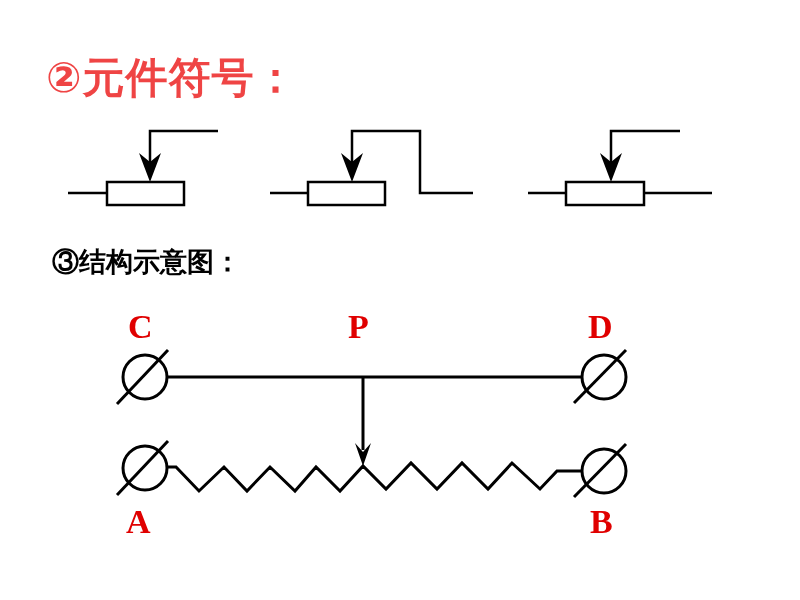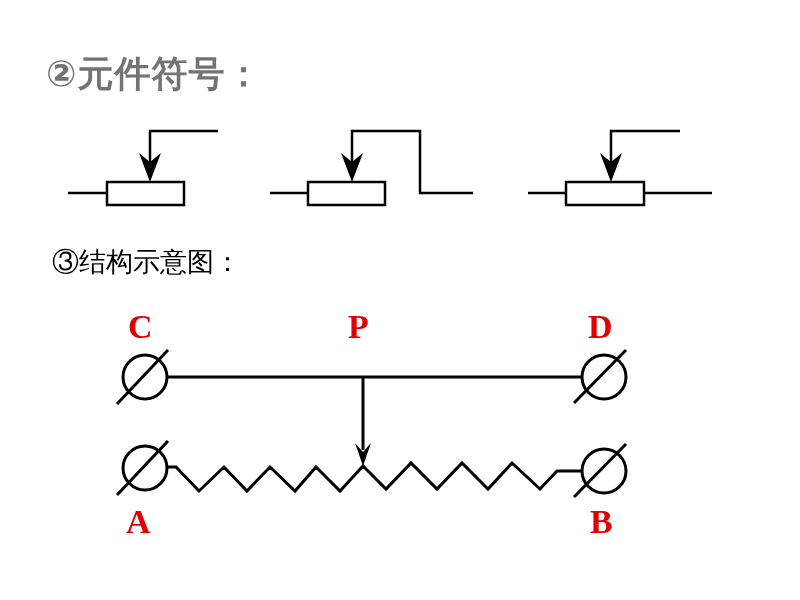--- a/index.html
+++ b/index.html
@@ -1,18 +1,18 @@
 <!DOCTYPE html>
 <html><head>
 <meta charset="utf-8">
 <style>
   html, body { margin:0; padding:0; background:#ffffff; }
   body { width:800px; height:600px; position:relative; overflow:hidden; font-family:"DejaVu Sans", sans-serif; }
-  .title2 { position:absolute; left:46px; top:50px; font-size:36px; font-weight:bold; color:#737373; letter-spacing:1px; white-space:nowrap; font-family:"DejaVu Sans", sans-serif; }
-  .title3 { position:absolute; left:52px; top:244px; font-size:27px; font-weight:normal; color:#000; white-space:nowrap; font-family:"DejaVu Serif", serif; }
+  .title2 { position:absolute; left:46px; top:50px; font-size:42px; font-weight:bold; color:#ef4444; letter-spacing:1px; white-space:nowrap; font-family:"DejaVu Sans", sans-serif; }
+  .title3 { position:absolute; left:52px; top:244px; font-size:27px; font-weight:bold; color:#000; white-space:nowrap; font-family:"DejaVu Serif", serif; }
   svg.diagram { position:absolute; left:0; top:0; }
   .lbl { font-family:"Liberation Serif", serif; font-weight:bold; font-size:34px; fill:#e00000; }
 </style>
 </head>
 <body>
 
 <div class="title2">②元件符号：</div>
 <div class="title3">③结构示意图：</div>
 
 <svg class="diagram" width="800" height="600" viewBox="0 0 800 600">

